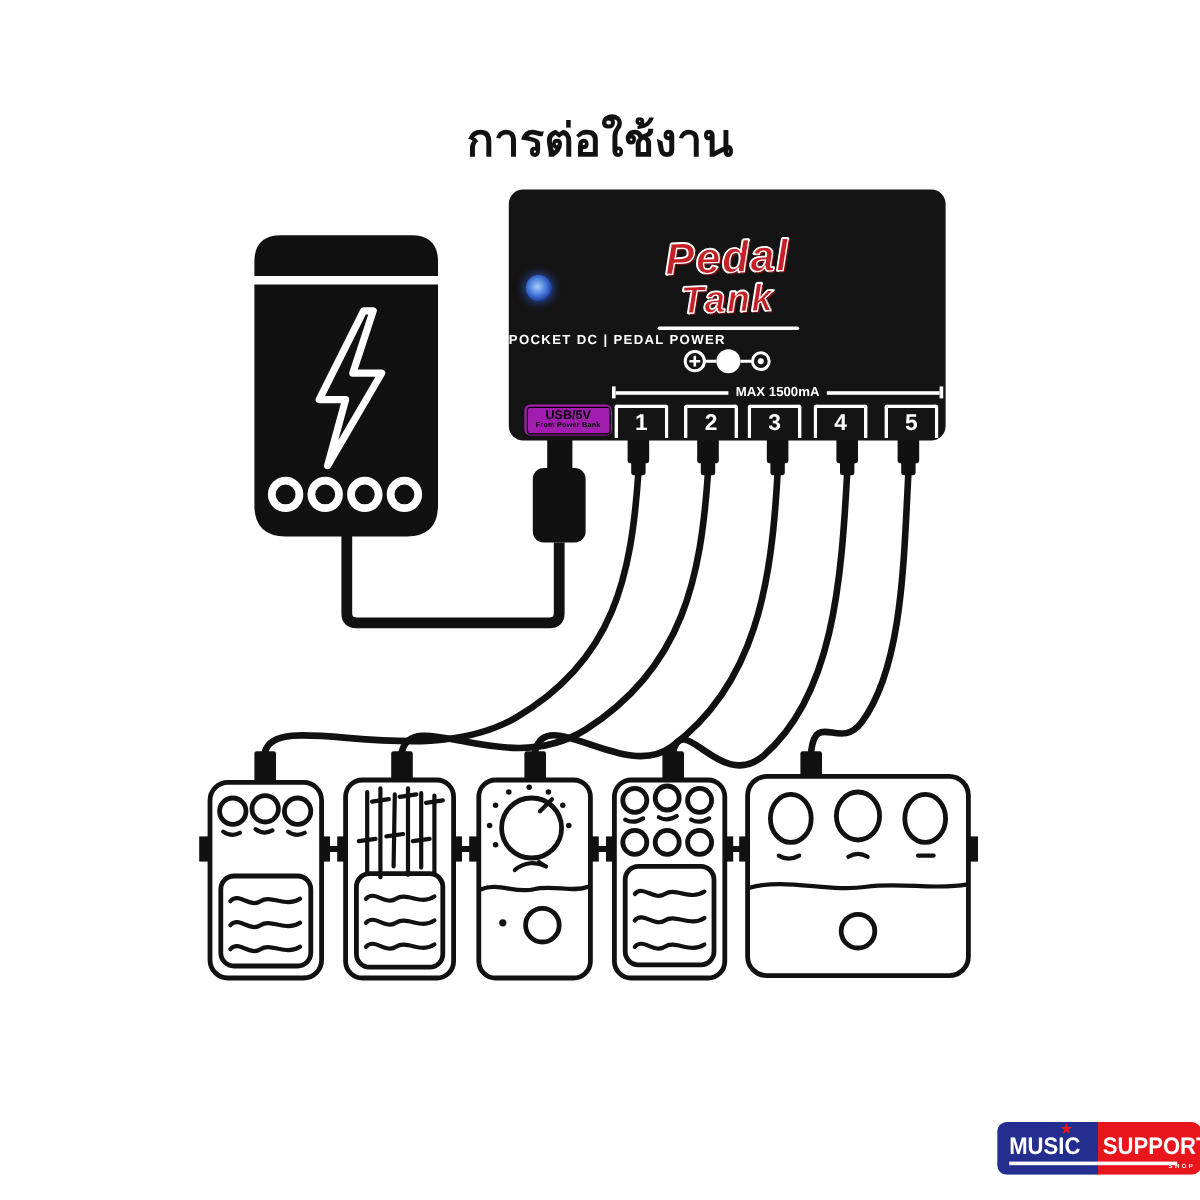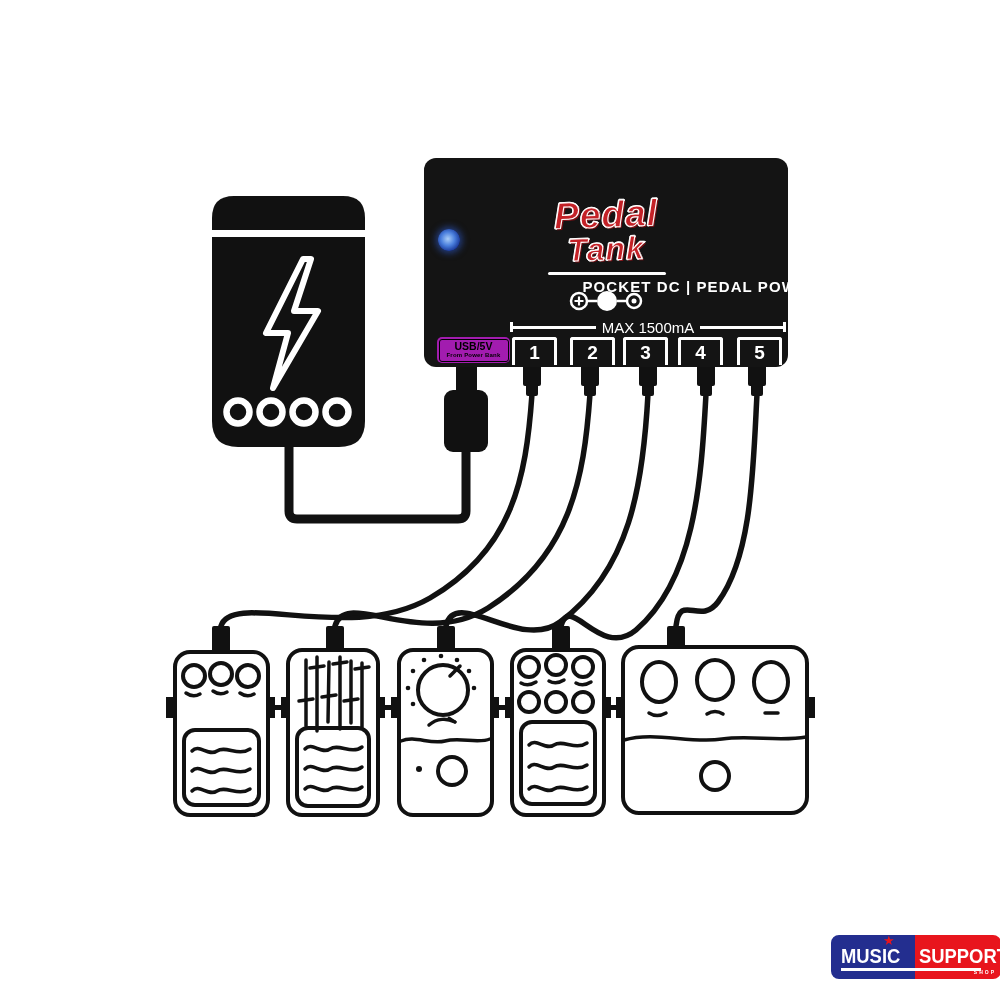--- a/index.html
+++ b/index.html
@@ -18,28 +18,28 @@
        background:radial-gradient(circle at 45% 45%, #a9cdf8 0%, #4a7fdd 40%, #1b3a9a 72%, rgba(15,25,70,0) 100%);
        box-shadow:0 0 7px 2px rgba(50,100,230,.55);}
   .logo1,.logo2{position:absolute;left:0;width:100%;text-align:center;
        font-style:italic;font-weight:900;color:#c42127;letter-spacing:1px;
        -webkit-text-stroke:1.1px #fff;
        text-shadow:1.5px 1.5px 0 #7a0d12, -1px 0 0 #fff, 1px 0 0 #fff, 0 -1px 0 #fff, 0 1px 0 #fff;
        transform:rotate(-2deg);}
   .logo1{top:36px;font-size:37px;}
   .logo2{top:73px;font-size:32px;}
   .rule{position:absolute;left:124px;top:114px;width:118px;height:3px;background:#fff;border-radius:2px;}
-  .subtitle{position:absolute;left:0;top:120px;width:100%;text-align:right;
-            font-size:15px;font-weight:700;color:#fff;letter-spacing:1.1px;margin-left:32px;}
+  .subtitle{position:absolute;left:0;top:120px;width:100%;text-align:left;
+            font-size:11px;font-weight:700;color:#fff;letter-spacing:1.1px;}
   .polarity{position:absolute;left:140px;top:128px;}
   .max-row{position:absolute;left:86px;top:162px;width:276px;height:14px;
            display:flex;align-items:center;}
   .max-tick{width:3px;height:10px;background:#fff;align-self:flex-start;margin-top:2px;}
   .max-line{flex:1;height:3px;background:#fff;}
-  .max-text{color:#fff;font-size:15px;font-weight:400;padding:0 6px;white-space:nowrap;}
+  .max-text{color:#fff;font-size:11px;font-weight:700;padding:0 6px;white-space:nowrap;}
   .port{position:absolute;top:179px;width:45px;height:28px;border:3px solid #fff;border-bottom:none;
         border-radius:3px 3px 0 0;color:#fff;font-size:19px;font-weight:700;
         text-align:center;line-height:25px;box-sizing:border-box;}
   .usb-label{position:absolute;left:13px;top:179px;width:73px;height:26px;background:#a21caf;
              border-radius:5px;box-sizing:border-box;padding:1.5px;}
   .usb-inner{width:100%;height:100%;border:1.5px solid #000;border-radius:3px;box-sizing:border-box;
              text-align:center;color:#000;}
   .usb-l1{font-size:10.5px;font-weight:700;line-height:11px;margin-top:1px;}
   .usb-l2{font-size:6px;font-weight:700;line-height:7px;letter-spacing:0.2px;}
 
@@ -54,20 +54,21 @@
   .fl-support{left:88px;}
   .fl-star{position:absolute;left:52px;top:-2px;color:#e8151d;font-size:13px;}
   .fl-underline{position:absolute;left:10px;top:33px;width:140px;height:2.5px;background:#fff;}
   .fl-shop{position:absolute;right:5px;top:34px;color:#fff;font-size:5px;font-weight:700;letter-spacing:2px;}
 </style>
 </head>
 <body>
 
 <div class="canvas">
 
+  <div class="title">การต่อใช้งาน</div>
 
   <svg class="art" width="1000" height="1000" viewBox="0 0 1000 1000">
 
     <g>
       <path d="M212,230 L212,218 Q212,196 234,196 L343,196 Q365,196 365,218 L365,230 Z" fill="#111"></path>
       <path d="M212,237 L365,237 L365,421 Q365,447 339,447 L238,447 Q212,447 212,421 Z" fill="#111"></path>
       <path d="M303,259 L266,333 L288,333 L273,388 L318,311 L294,311 L311,259 Z" fill="none" stroke="#fff" stroke-width="6" stroke-linejoin="round"></path>
       <g fill="none" stroke="#fff" stroke-width="6.5">
         <circle cx="238" cy="412" r="11.5"></circle>
           <circle cx="271" cy="412" r="11.5"></circle>

